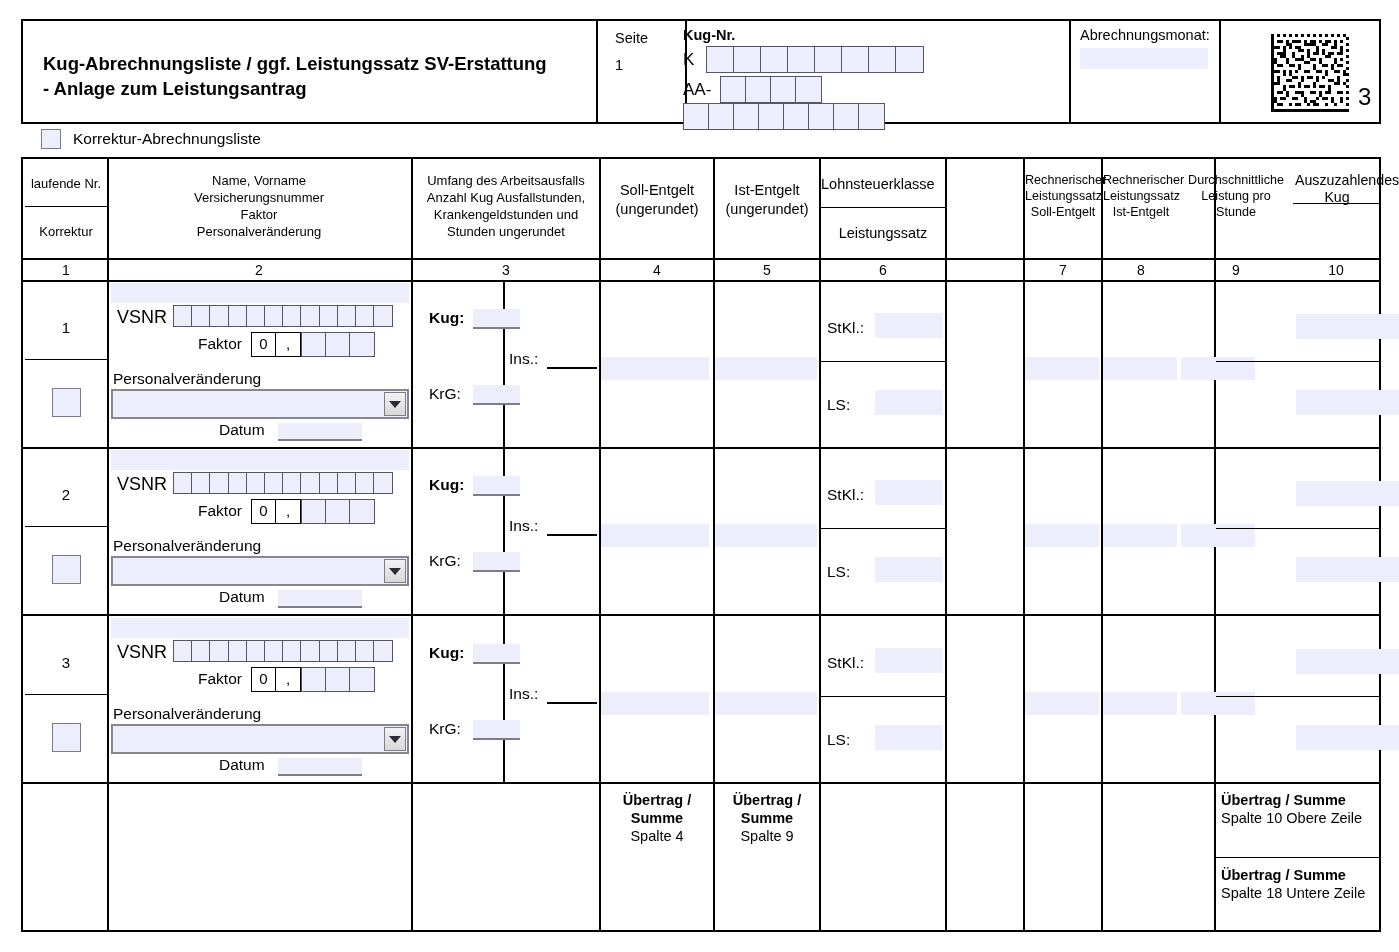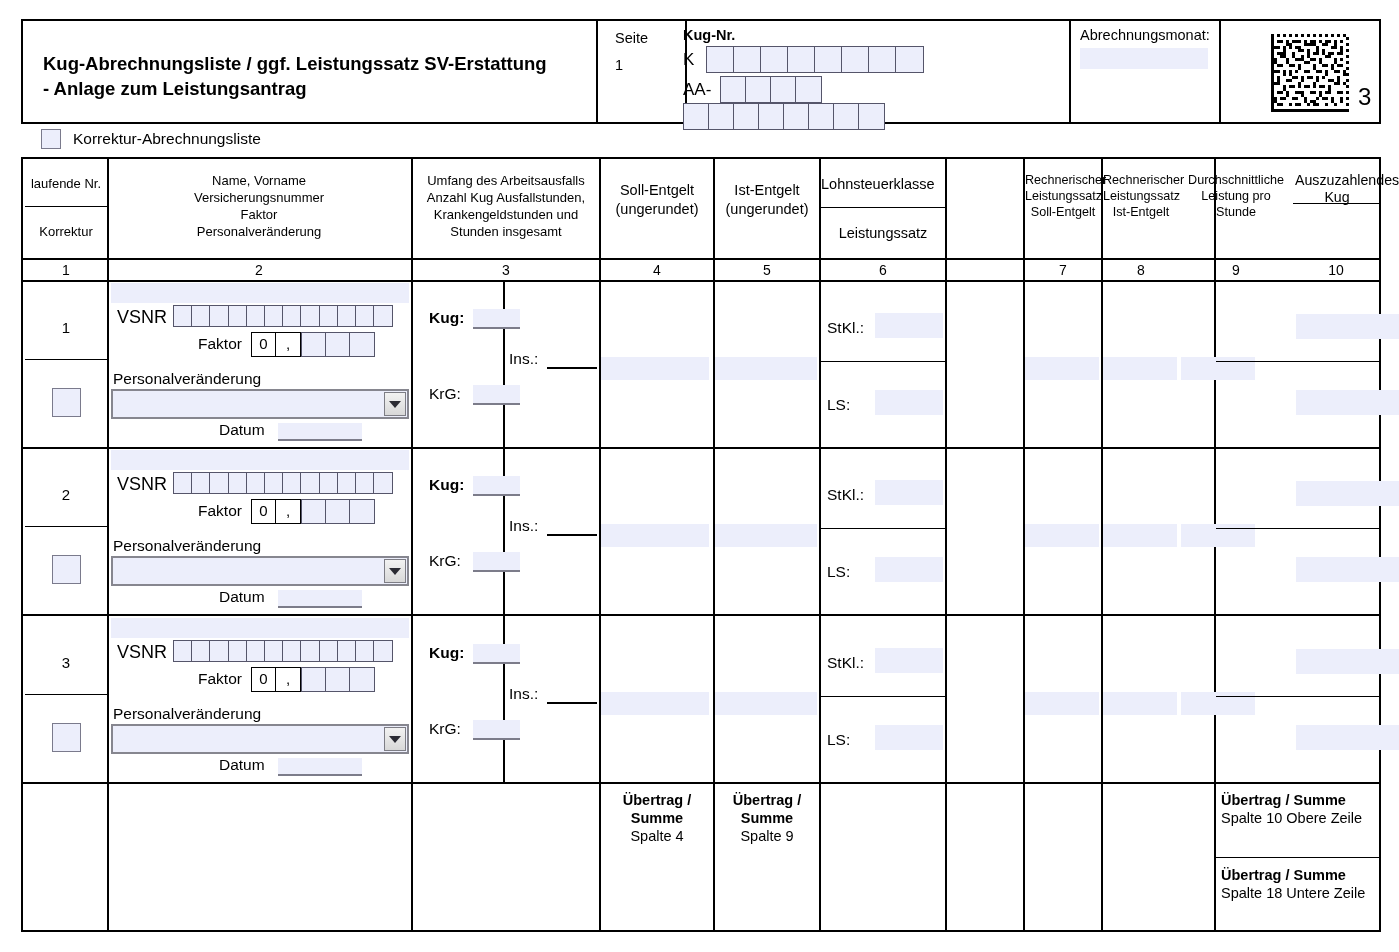--- a/index.html
+++ b/index.html
@@ -478,21 +478,21 @@
       <div>Name, Vorname</div>
       <div>Versicherungsnummer</div>
       <div>Faktor</div>
       <div>Personalveränderung</div>
     </div>
 
     <div class="hdrcellbox" style="left:390px;top:13px;width:186px">
       <div>Umfang des Arbeitsausfalls</div>
       <div>Anzahl Kug Ausfallstunden,</div>
       <div>Krankengeldstunden und</div>
-      <div>Stunden insgesamt</div>
+      <div>Stunden ungerundet</div>
     </div>
 
     <div class="hdrcellbox" style="left:578px;top:22px;width:112px;font-size:14.5px;line-height:19px">
       <div>Soll-Entgelt</div>
       <div>(ungerundet)</div>
     </div>
 
     <div class="hdrcellbox" style="left:692px;top:22px;width:104px;font-size:14.5px;line-height:19px">
       <div>Ist-Entgelt</div>
       <div>(ungerundet)</div>

